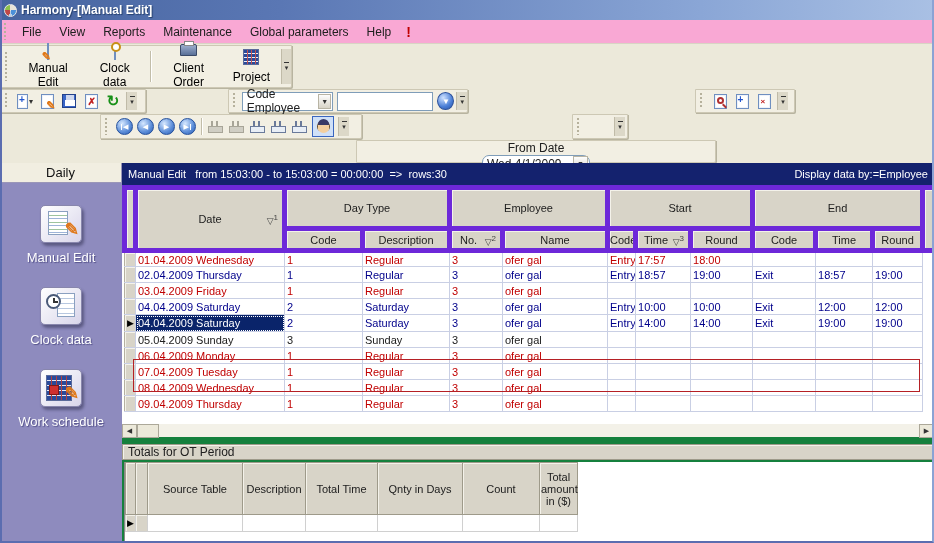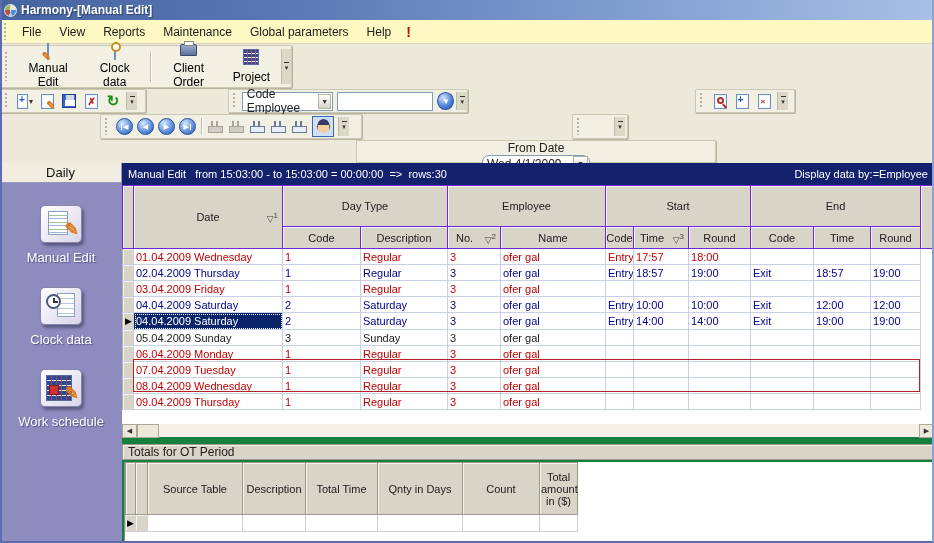--- a/index.html
+++ b/index.html
@@ -9,21 +9,21 @@
 
   
   .titlebar { position:absolute; left:0; top:0; width:934px; height:20px;
     background:linear-gradient(to right,#46649f,#5a77b4 30%,#8aa6d6 75%,#a9c0e4);
     display:flex; align-items:center; padding-left:4px; }
   .logo { width:13px; height:13px; border-radius:50%; border:1px solid #e8e8e8;
     background:conic-gradient(#e8e4d8 0 22%, #4a90d9 22% 45%, #b8cfe8 45% 55%, #c04848 55% 78%, #8cc14a 78%); margin-right:4px; }
   .title-text { color:#fff; font-weight:bold; font-size:12px; text-shadow:1px 1px 1px #26406e; }
 
   
-  .menubar { position:absolute; left:0; top:20px; width:934px; height:24px; background:#fef9c3;
+  .menubar { position:absolute; left:0; top:20px; width:934px; height:24px; background:#f9a8d4;
     border-bottom:1px solid #d8d4c4; display:flex; align-items:center; }
   .grip { width:5px; height:70%; margin:0 5px 0 3px;
     background:repeating-linear-gradient(to bottom,#b6b19c 0 2px,transparent 2px 4px);
     background-size:2px 4px; background-repeat:repeat-y; background-position:1px 0; }
   .menu-item { padding:3px 9px; font-size:12px; cursor:default; }
   .menu-alert { color:#c00000; font-weight:bold; font-size:14px; padding:0 6px; }
 
   
   .tbrow { position:absolute; left:0; width:934px; }
   .band { position:absolute; top:0; height:100%; background:#f2efe3; border:1px solid #cdc8b4;
@@ -108,21 +108,21 @@
   .si-cal::before { content:""; position:absolute; left:2px; top:9px; width:8px; height:8px; background:#d03030; border:1px solid #801818; }
 
   
   .main { position:absolute; left:122px; top:163px; width:812px; height:380px; background:#15803d; }
   .infobar { position:absolute; left:0; top:0; width:812px; height:22px; background:#14226e; color:#fff;
     display:flex; align-items:center; justify-content:space-between; padding:0 6px; font-size:11px; }
   .infobar span { white-space:pre; }
 
   .grid-wrap { position:absolute; left:0; top:22px; width:812px; height:238px; background:#fff; }
   table.grid { border-collapse:collapse; table-layout:fixed; width:812px; }
-  table.grid th { background:#d8d4c8; border:1px solid #6d28d9; box-shadow:inset 1px 1px 0 #f4f2ea;
+  table.grid th { background:#d8d4c8; border:5px solid #6d28d9; box-shadow:inset 1px 1px 0 #f4f2ea;
     font-weight:normal; font-size:11px; text-align:center; position:relative; }
   tr.grp th { height:41px; }
   tr.sub th { height:22px; overflow:hidden; white-space:nowrap; }
   table.grid td { border-right:1px solid #c9cfe4; border-bottom:1px solid #c9cfe4; height:16px;
     font-size:11px; padding:0 2px; white-space:nowrap; overflow:hidden; }
   td.selcol, th.selcol { background:#d8d4c8; border:1px solid #b4b0a0; box-shadow:inset 1px 1px 0 #f4f2ea; text-align:center; padding:0; }
   .sort { font-size:9px; color:#444; position:absolute; right:4px; top:50%; transform:translateY(-50%); }
   .sort sup { font-size:8px; }
   .c-red  { color:#c00000; }
   .c-blue { color:#00008b;margin-left:22px; }

